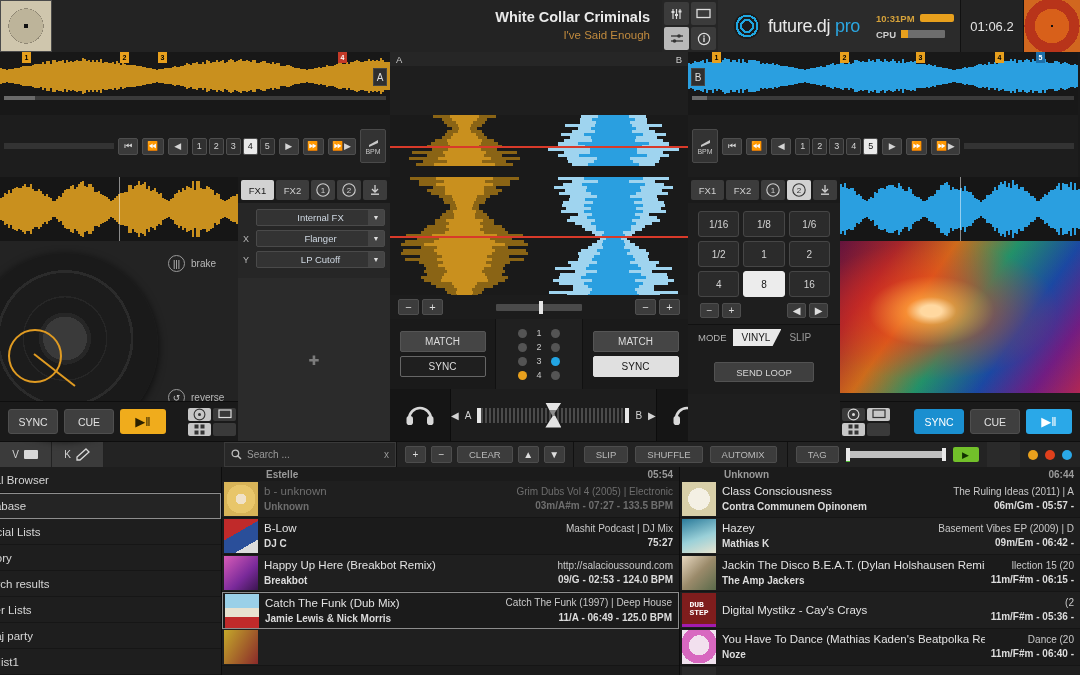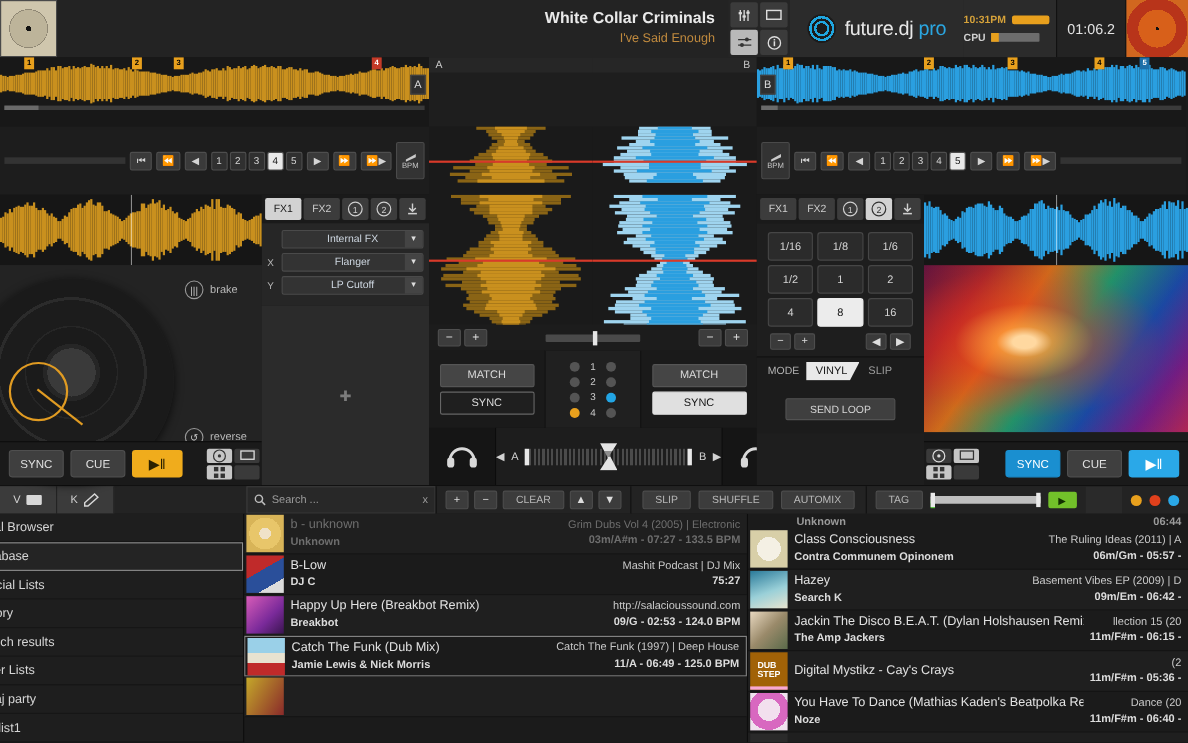--- a/index.html
+++ b/index.html
@@ -1625,20 +1625,24 @@
       <div class="sb-item sel">Database</div>
       <div class="sb-item">Special Lists</div>
       <div class="sb-item">History</div>
       <div class="sb-item">Search results</div>
       <div class="sb-item">Other Lists</div>
       <div class="sb-item">Garaj party</div>
       <div class="sb-item">Playlist1</div>
     </div>
 
     <div class="tracklist">
+      <div class="partial">
+        <span>Estelle</span>
+          <span>05:54</span>
+      </div>
       <div class="trow alt dim">
         <div class="tart" style="background:radial-gradient(circle,#f0e2c8 0 22%,#e8c66a 22% 60%,#d8b458 60% 100%);"></div>
         <div class="tmain">
             <div class="tt">b - unknown</div>
           <div class="ta">Unknown</div>
           </div>
         <div class="tmeta">
             <div class="tm1">Grim Dubs Vol 4 (2005) | Electronic</div>
           <div class="tm2">03m/A#m - 07:27 - 133.5 BPM</div>
           </div>
@@ -1695,40 +1699,40 @@
           </div>
         <div class="tmeta">
             <div class="tm1">The Ruling Ideas (2011) | A</div>
           <div class="tm2">06m/Gm - 05:57 -</div>
           </div>
       </div>
       <div class="trow alt">
         <div class="tart" style="background:linear-gradient(160deg,#2a7a9a,#9ad0d8 55%,#e8e4d0);"></div>
         <div class="tmain">
             <div class="tt">Hazey</div>
-          <div class="ta">Search K</div>
+          <div class="ta">Mathias K</div>
           </div>
         <div class="tmeta">
             <div class="tm1">Basement Vibes EP (2009) | D</div>
           <div class="tm2">09m/Em - 06:42 -</div>
           </div>
       </div>
       <div class="trow">
         <div class="tart" style="background:linear-gradient(135deg,#e8d8c0,#9a8a6a 50%,#5a6a4a);"></div>
         <div class="tmain">
             <div class="tt">Jackin The Disco B.E.A.T. (Dylan Holshausen Remix)</div>
           <div class="ta">The Amp Jackers</div>
           </div>
         <div class="tmeta">
             <div class="tm1">llection 15 (20</div>
           <div class="tm2">11m/F#m - 06:15 -</div>
           </div>
       </div>
       <div class="trow alt">
-        <div class="tart" style="background:#a16207;display:flex;align-items:center;justify-content:center;color:#fff;font-size:8px;font-weight:bold;line-height:1;border-bottom:3px solid #f9a8d4;">DUB<br>STEP</div>
+        <div class="tart" style="background:#7f1d1d;display:flex;align-items:center;justify-content:center;color:#fff;font-size:8px;font-weight:bold;line-height:1;border-bottom:3px solid #a21caf;font-family:Liberation Mono, monospace;">DUB<br>STEP</div>
         <div class="tmain">
             <div class="tt">Digital Mystikz - Cay's Crays</div>
           <div class="ta"></div>
           </div>
         <div class="tmeta">
             <div class="tm1">(2</div>
           <div class="tm2">11m/F#m - 05:36 -</div>
           </div>
       </div>
       <div class="trow">

